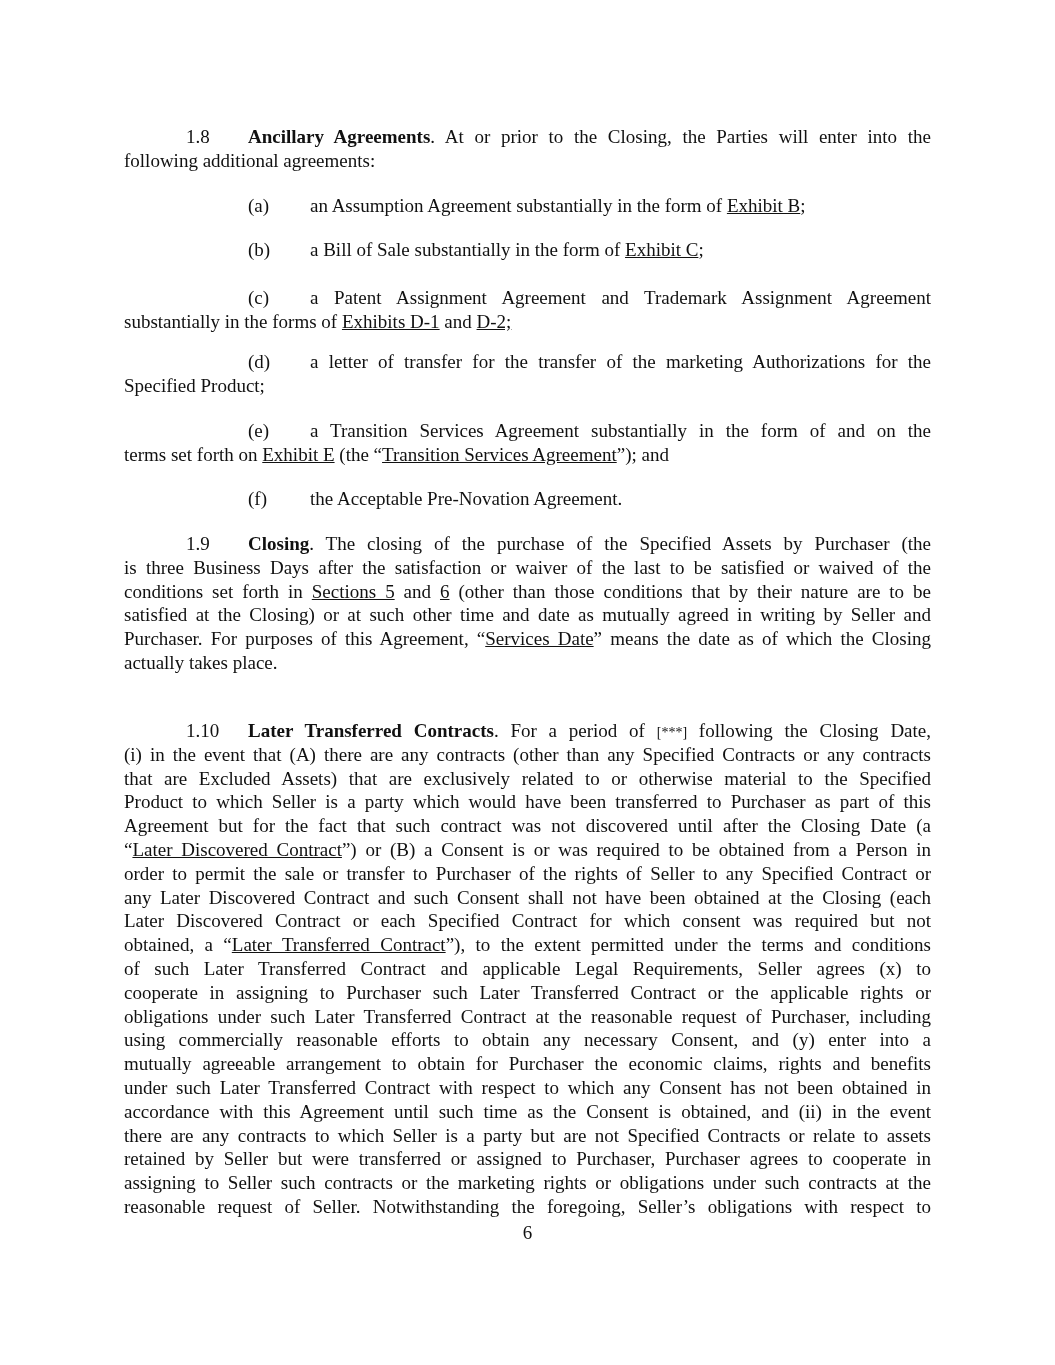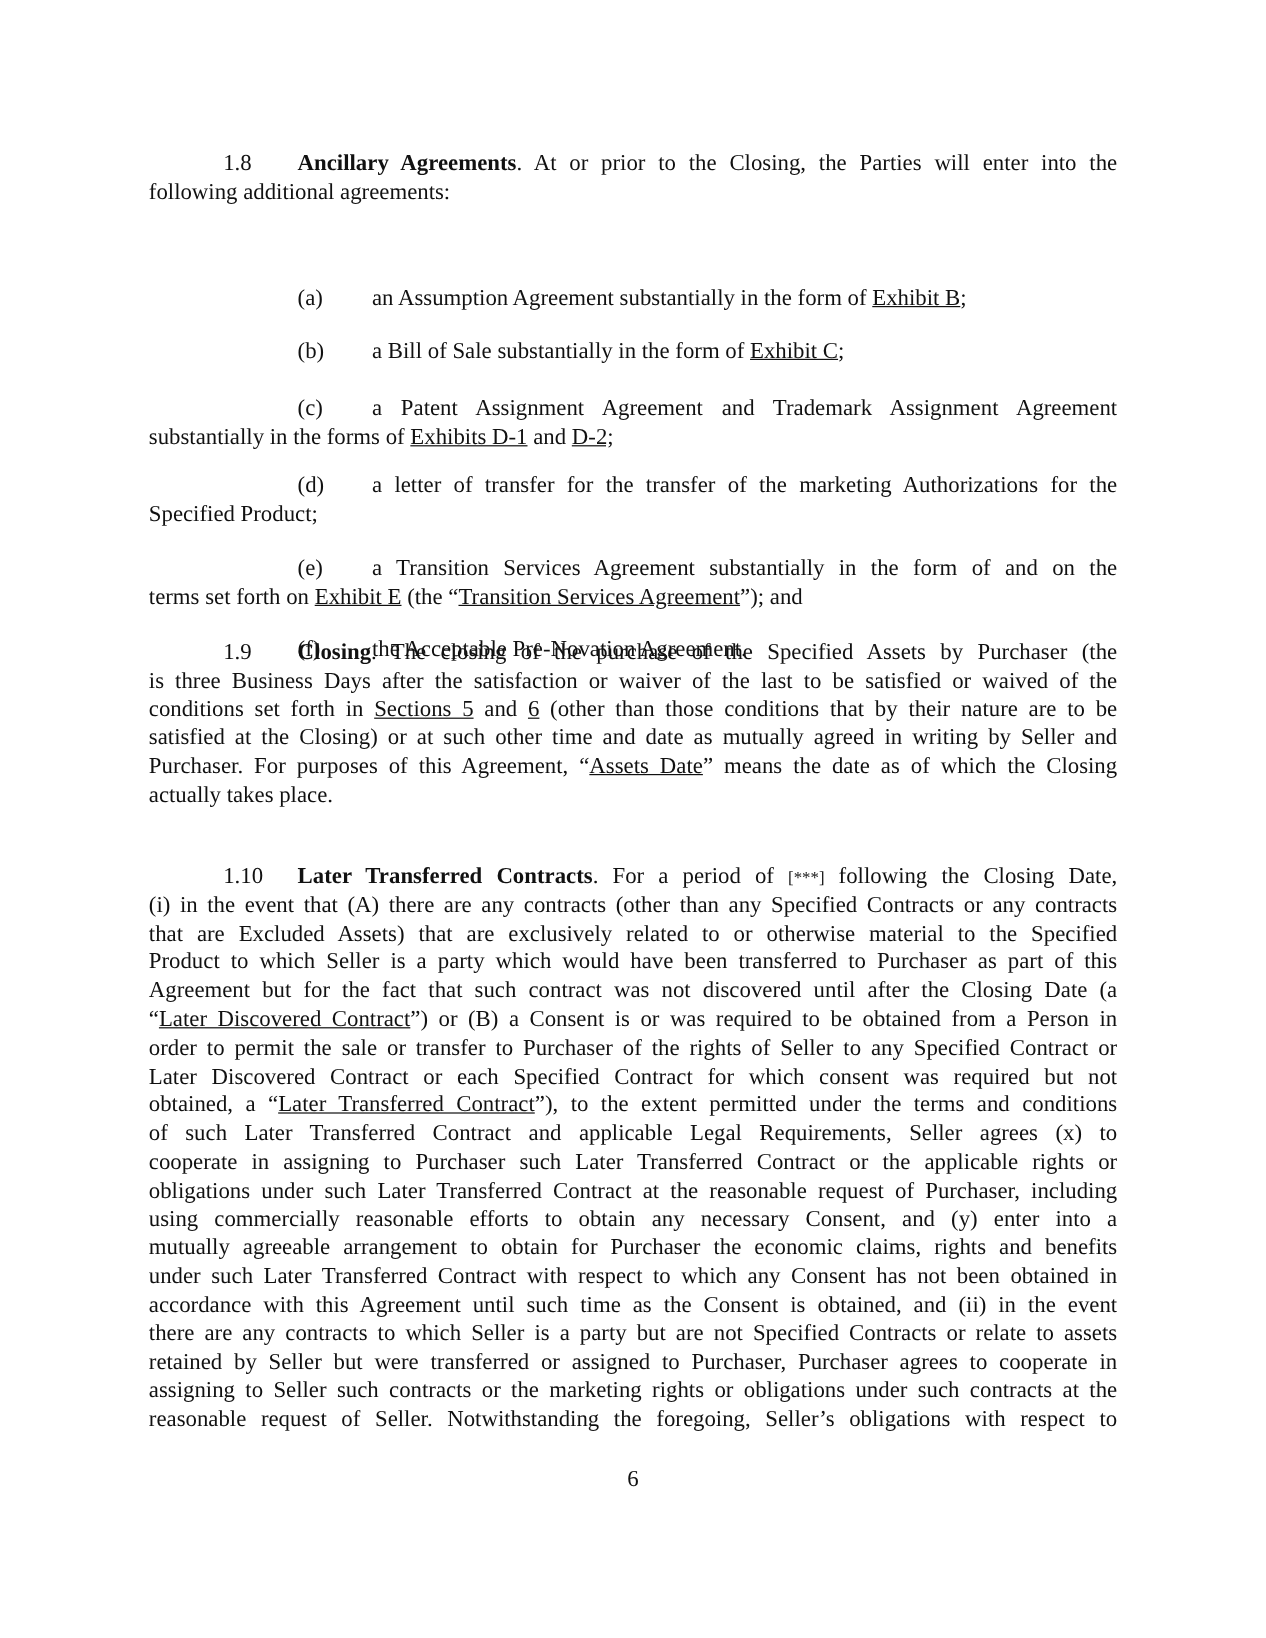--- a/index.html
+++ b/index.html
@@ -7,21 +7,21 @@
   .page {
     position: absolute; left: 0; top: 0; width: 1055px; height: 1365px;
     background: #ffffff; color: #111111;
     font-family: "Liberation Serif", "DejaVu Serif", serif;
     font-size: 19px;
   }
   .para { position: absolute; left: 124px; width: 807px; line-height: 23.8px; }
   .line { display: block; text-align: justify; text-align-last: justify; white-space: nowrap; height: 23.8px; }
   .line.last { text-align-last: left; }
   .ind { padding-left: 62px; }
-  .ind2 { padding-left: 124px; margin-top: 43px; }
+  .ind2 { padding-left: 124px; }
   .num { display: inline-block; width: 62px; font-weight: normal; }
   .lbl { display: inline-block; width: 62px; }
   .h { font-weight: bold; margin-top: 46px; }
   .u { text-decoration: underline; }
   .sm { font-size: 14px; }
   .pagenum { position: absolute; top: 1222px; left: 0; width: 1055px; text-align: center; font-size: 19px; }
 </style>
 </head>
 <body>
 
@@ -57,32 +57,33 @@
 
   <div class="para" style="top:487px;">
     <span class="line last ind2"><span class="lbl">(f)</span><span>the Acceptable Pre-Novation Agreement.</span></span>
   </div>
 
   <div class="para" style="top:532px;">
     <span class="line ind"><span class="num">1.9</span><span class="h">Closing</span><span>.  The closing of the purchase of the Specified Assets by Purchaser (the</span></span>
     <span class="line">is three Business Days after the satisfaction or waiver of the last to be satisfied or waived of the</span>
     <span class="line"><span>conditions set forth in </span><span class="u">Sections 5</span><span> and </span><span class="u">6</span><span> (other than those conditions that by their nature are to be</span></span>
     <span class="line">satisfied at the Closing) or at such other time and date as mutually agreed in writing by Seller and</span>
-    <span class="line"><span>Purchaser.  For purposes of this Agreement, “</span><span class="u">Assets Date</span><span>” means the date as of which the Closing</span></span>
+    <span class="line"><span>Purchaser.  For purposes of this Agreement, “</span><span class="u">Services Date</span><span>” means the date as of which the Closing</span></span>
     <span class="line last">actually takes place.</span>
   </div>
 
   <div class="para" style="top:719px;">
     <span class="line ind"><span class="num">1.10</span><span class="h">Later Transferred Contracts</span><span>.  For a period of </span><span class="sm">[***]</span><span> following the Closing Date,</span></span>
     <span class="line">(i) in the event that (A) there are any contracts (other than any Specified Contracts or any contracts</span>
     <span class="line">that are Excluded Assets) that are exclusively related to or otherwise material to the Specified</span>
     <span class="line">Product to which Seller is a party which would have been transferred to Purchaser as part of this</span>
     <span class="line">Agreement but for the fact that such contract was not discovered until after the Closing Date (a</span>
     <span class="line"><span>“</span><span class="u">Later Discovered Contract</span><span>”) or (B) a Consent is or was required to be obtained from a Person in</span></span>
     <span class="line">order to permit the sale or transfer to Purchaser of the rights of Seller to any Specified Contract or</span>
+    <span class="line">any Later Discovered Contract and such Consent shall not have been obtained at the Closing (each</span>
     <span class="line">Later Discovered Contract or each Specified Contract for which consent was required but not</span>
     <span class="line"><span>obtained, a “</span><span class="u">Later Transferred Contract</span><span>”), to the extent permitted under the terms and conditions</span></span>
     <span class="line">of such Later Transferred Contract and applicable Legal Requirements, Seller agrees (x) to</span>
     <span class="line">cooperate in assigning to Purchaser such Later Transferred Contract or the applicable rights or</span>
     <span class="line">obligations under such Later Transferred Contract at the reasonable request of Purchaser, including</span>
     <span class="line">using commercially reasonable efforts to obtain any necessary Consent, and (y) enter into a</span>
     <span class="line">mutually agreeable arrangement to obtain for Purchaser the economic claims, rights and benefits</span>
     <span class="line">under such Later Transferred Contract with respect to which any Consent has not been obtained in</span>
     <span class="line">accordance with this Agreement until such time as the Consent is obtained, and (ii) in the event</span>
     <span class="line">there are any contracts to which Seller is a party but are not Specified Contracts or relate to assets</span>

